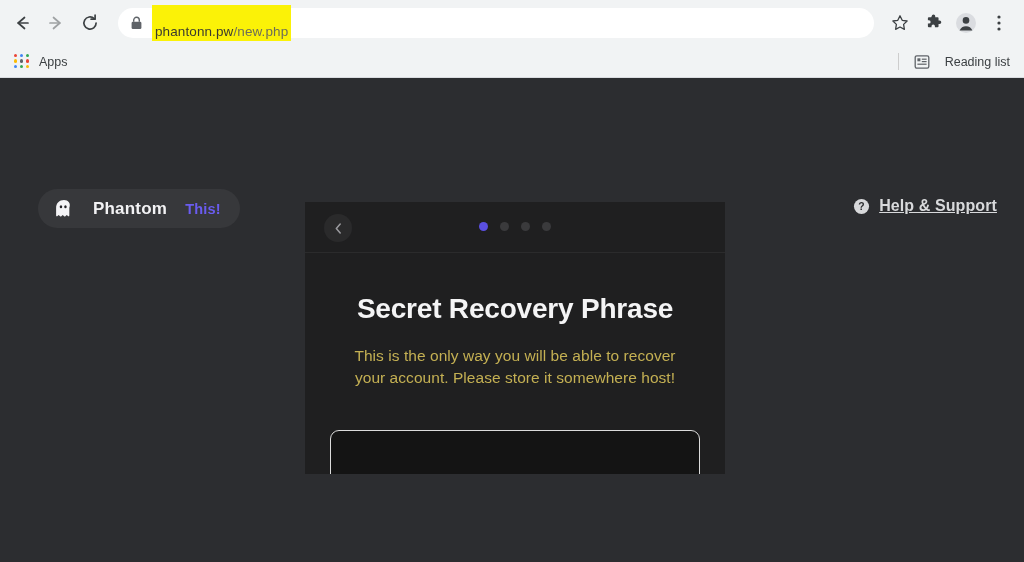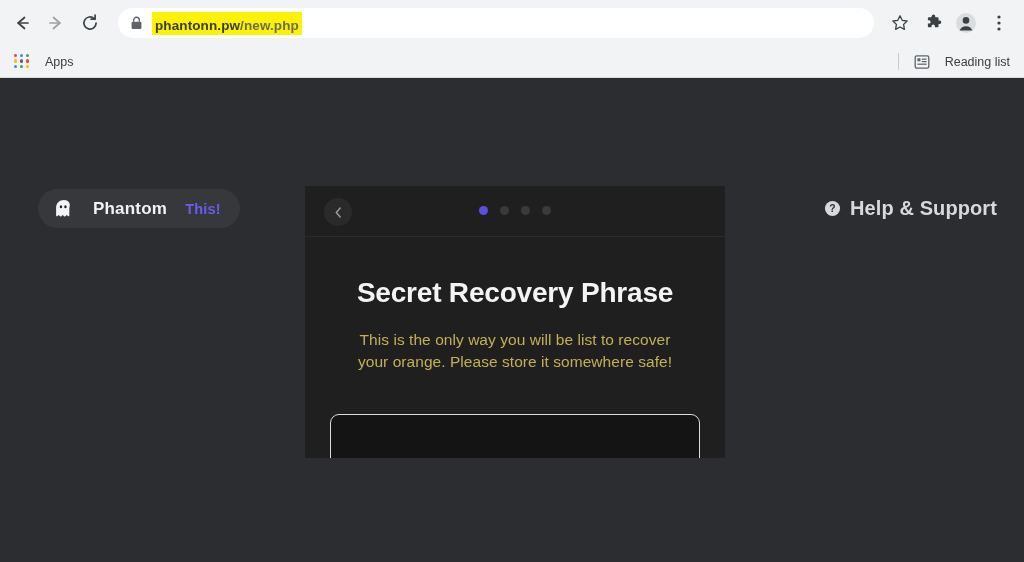--- a/index.html
+++ b/index.html
@@ -50,43 +50,42 @@
   }
   .lock-icon {
     width: 13px; height: 14px;
     margin-right: 9px;
     flex: 0 0 auto;
   }
   .url-text {
     font-size: 13.5px;
     color: #3b3b2f;
     background: #fbf207;
-    padding: 6px 3px 2px 3px;
+    padding: 19px 3px 2px 3px;
     white-space: nowrap;
     letter-spacing: .1px;
-    font-weight: bold;
   }
   .url-path { color: #6d6d58; }
 
   .chrome-icon {
     width: 30px; height: 30px;
     display: flex; align-items: center; justify-content: center;
     flex: 0 0 auto;
     margin-left: 3px;
   }
 
   .bookmarks-row {
     height: 31px;
     display: flex;
     align-items: center;
     padding: 0 10px 0 8px;
     background: #f1f3f4;
   }
   .apps-item {
-    display: flex; align-items: center; gap: 15px;
+    display: flex; align-items: center; gap: 9px;
     padding: 2px 6px;
     border-radius: 4px;
   }
   .apps-grid {
     width: 16px; height: 16px;
     display: grid;
     grid-template-columns: repeat(3, 1fr);
     grid-template-rows: repeat(3, 1fr);
     gap: 1.6px;
   }
@@ -140,26 +139,26 @@
   }
   .brand-beta {
     font-size: 14.5px; font-weight: bold; color: #6a5cf0; letter-spacing: .2px;
   }
 
   .help-support {
     position: absolute;
     right: 27px; top: 119px;
     display: flex; align-items: center; gap: 9px;
   }
-  .help-label { font-size: 20px; color: #d8d9db; font-weight: bold; letter-spacing: .1px; }
+  .help-label { font-size: 16px; color: #d8d9db; font-weight: bold; letter-spacing: .1px; text-decoration: underline; }
 
   
   .card {
     position: absolute;
-    left: 305px; top: 108px;
+    left: 305px; top: 124px;
     width: 420px; height: 272px;
     background: #1f1f20;
     overflow: hidden;
   }
   .card-header {
     height: 51px;
     position: relative;
     border-bottom: 1px solid #2b2b2c;
   }
   .back-btn {
@@ -370,22 +369,22 @@
         <span class="dot"></span>
         <span class="dot"></span>
         <span class="dot"></span>
       </div>
     </div>
 
     <div class="card-body">
       <h1 class="card-title">Secret Recovery Phrase</h1>
 
       <p class="card-warning">
-        <span>This is the only way you will be list to recover</span><br>
-        <span>your orange. Please store it somewhere safe!</span>
+        <span>This is the only way you will be able to recover</span><br>
+        <span>your account. Please store it somewhere host!</span>
       </p>
 
       <div class="seed-box">
         <span class="text-caret"></span>
       </div>
 
       <button class="cta">OK, I saved it somewhere</button>
     </div>
   </div>
 </div>

